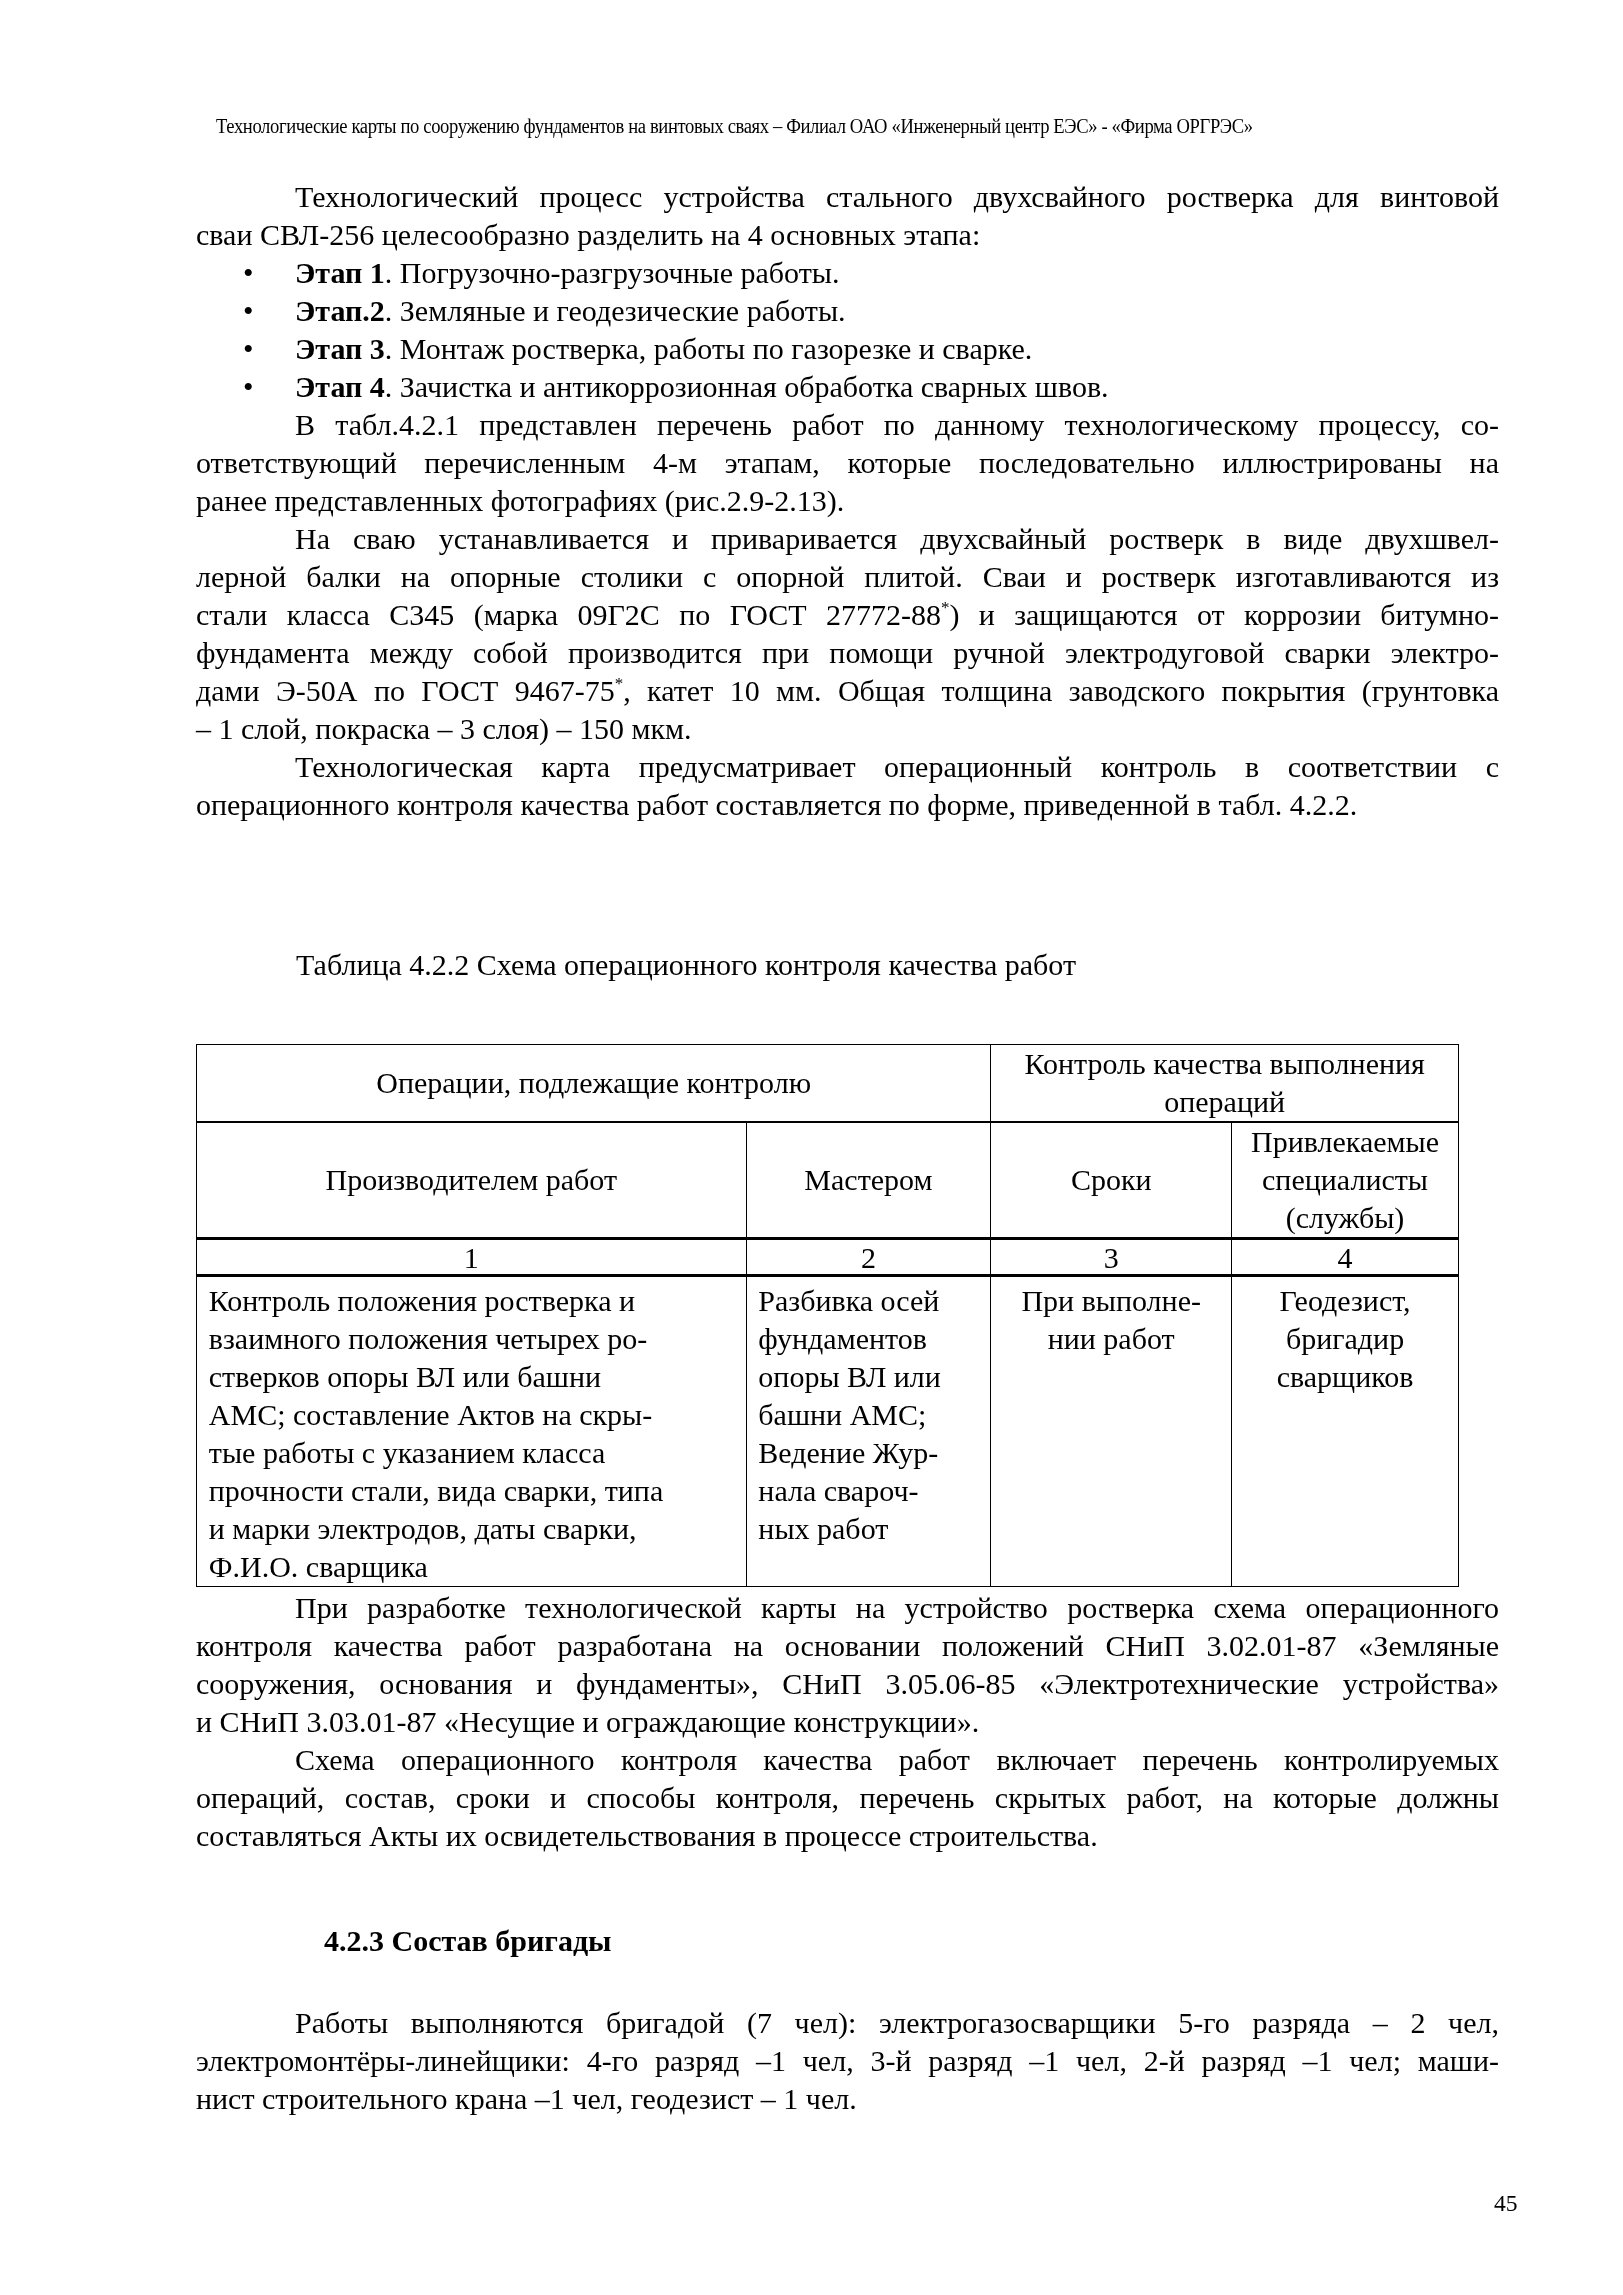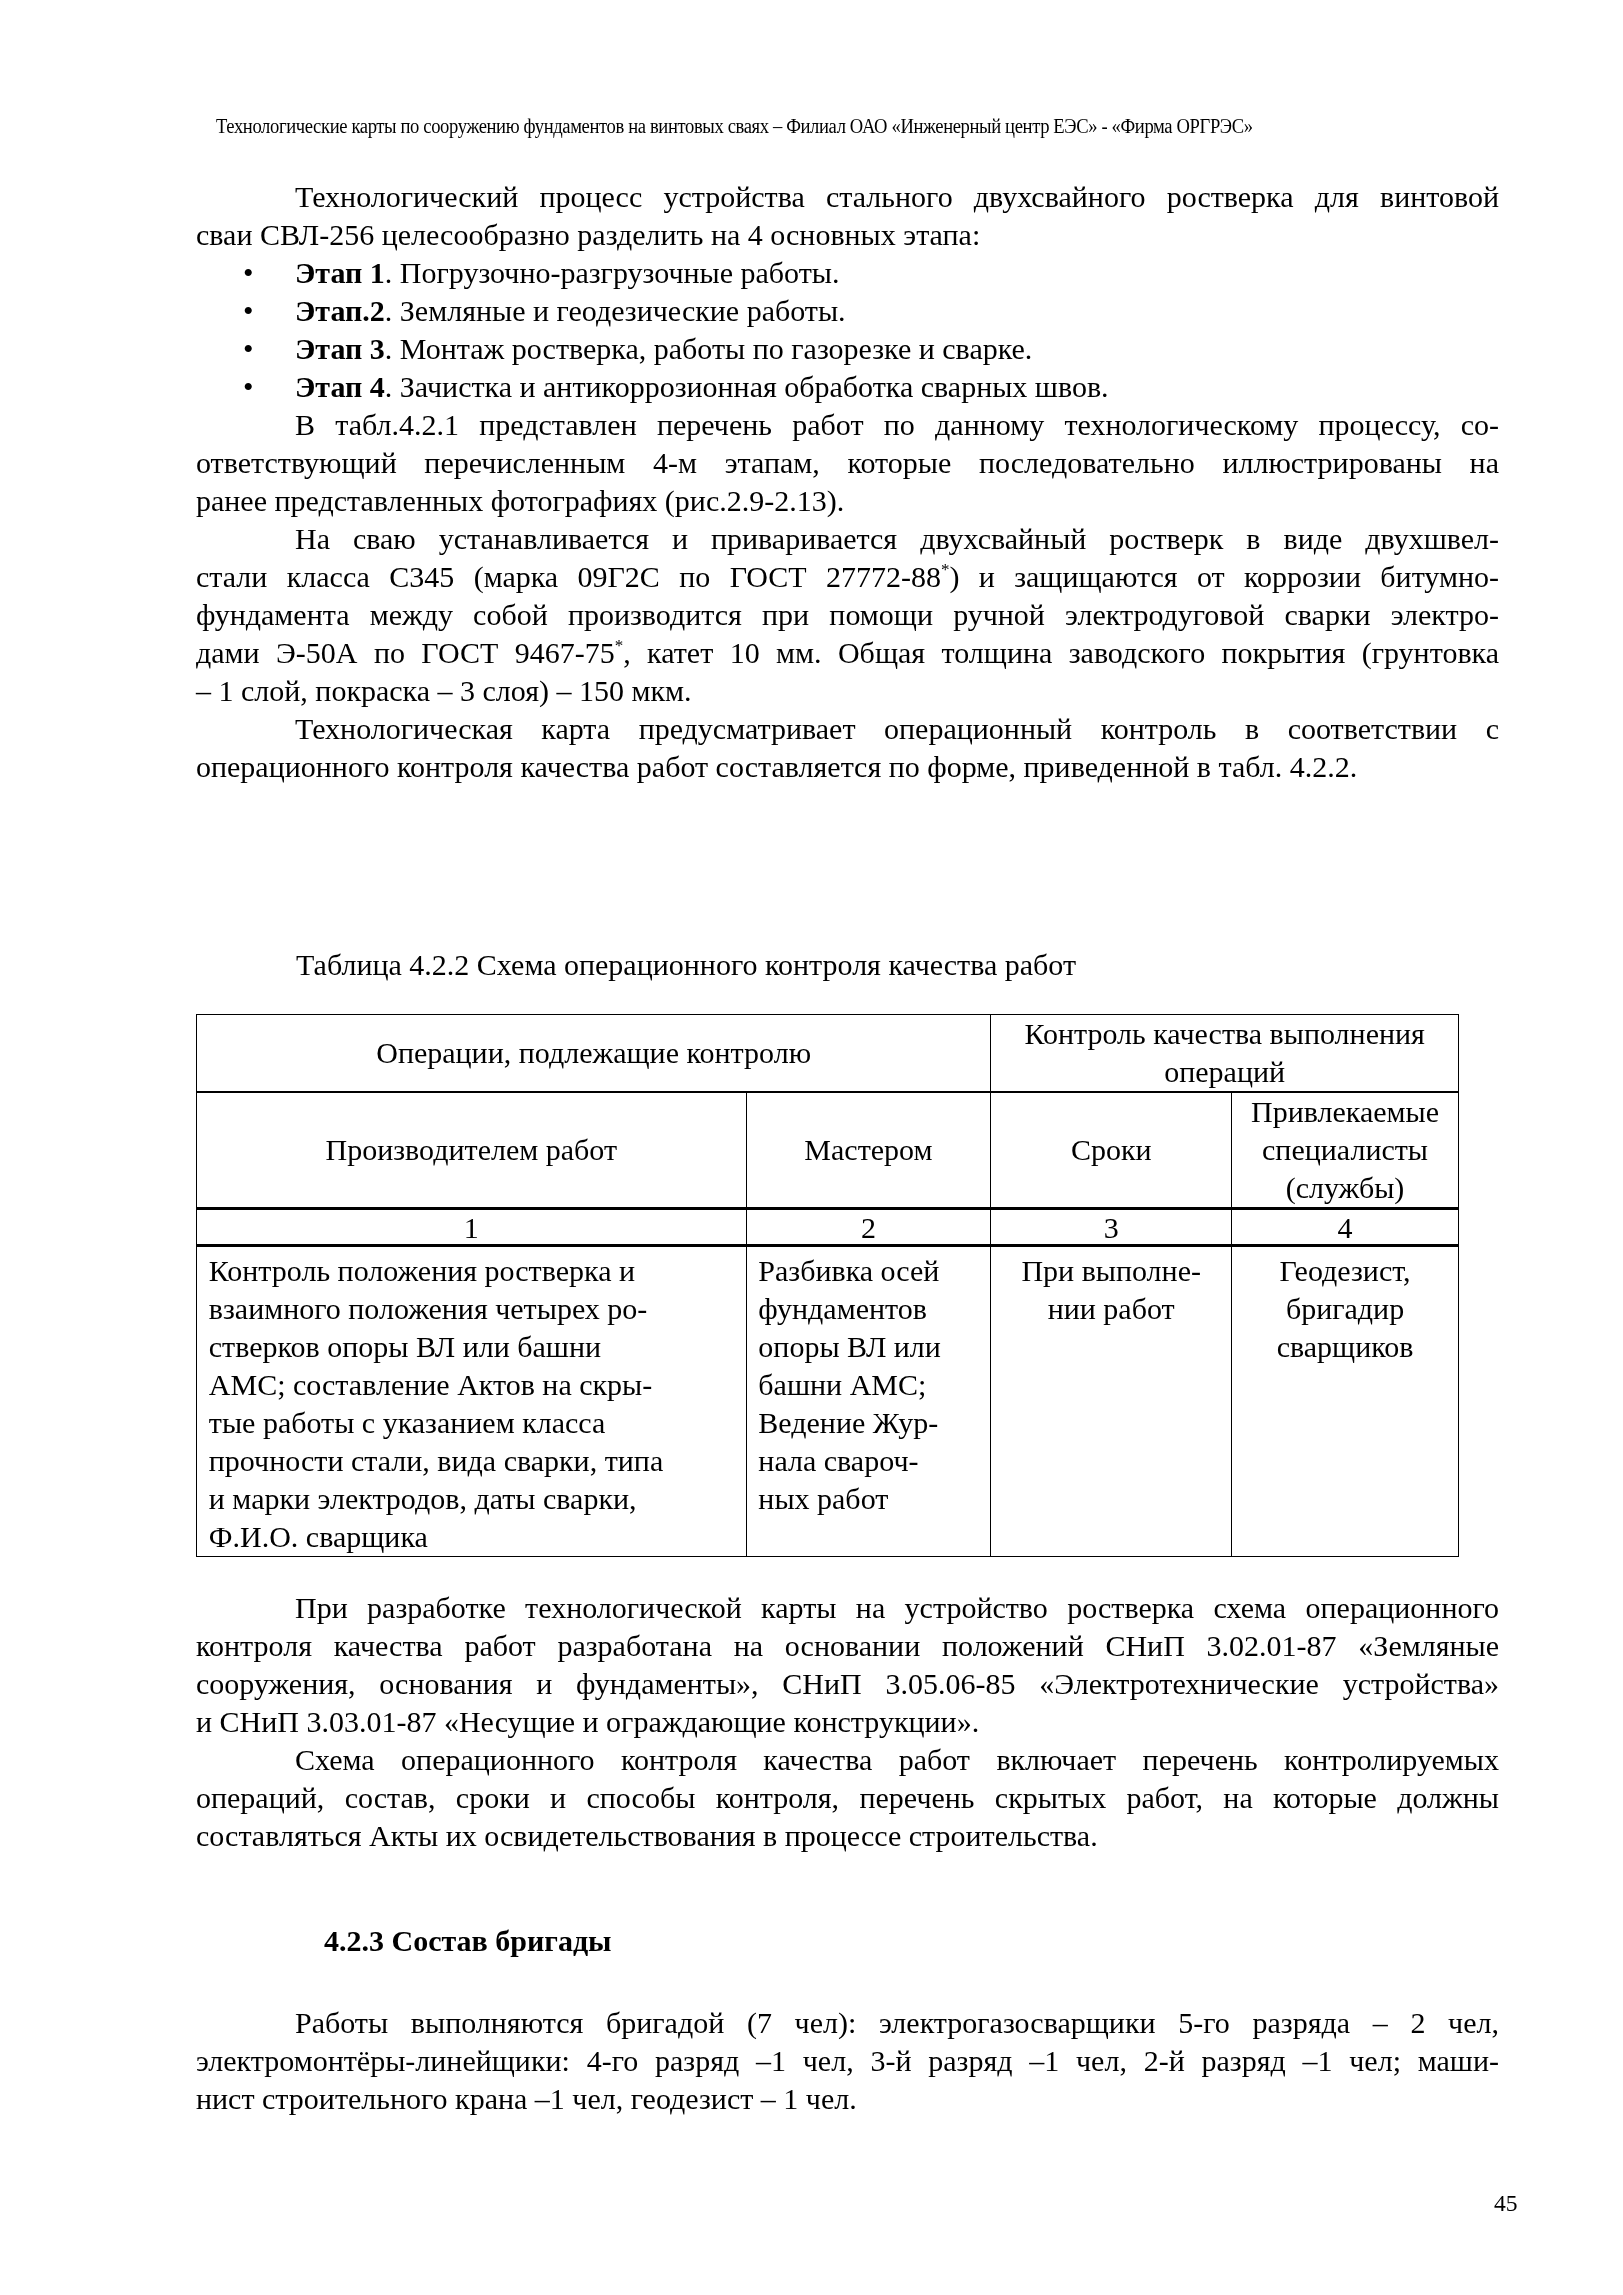--- a/index.html
+++ b/index.html
@@ -8,21 +8,21 @@
   .block { position: absolute; left: 196px; width: 1303px; font-size: 30px; line-height: 38px; }
   .line { display: block; white-space: nowrap; }
   .just { text-align: justify; text-align-last: justify; }
   .indent { padding-left: 99px; }
   ul.stages { list-style: none; margin: 0; padding: 0; }
   ul.stages li { position: relative; padding-left: 99px; height: 38px; white-space: nowrap; }
   ul.stages li .bullet { position: absolute; left: 47px; top: 0; }
   b { font-weight: bold; }
   sup { font-size: 17px; line-height: 0; vertical-align: 11.8px; }
   .caption { position: absolute; left: 296px; top: 940px; font-size: 30px; white-space: nowrap; margin-top: 8px; }
-  table.qc { position: absolute; left: 196px; top: 1014px; width: 1263px; border-collapse: collapse; font-size: 30px; line-height: 38px; }
+  table.qc { position: absolute; left: 196px; top: 1044px; width: 1263px; border-collapse: collapse; font-size: 30px; line-height: 38px; }
   table.qc td { border: 1.3px solid #000; text-align: center; vertical-align: middle; padding: 0 6.5px; }
   table.qc tr.hdr1 td { height: 75px; }
   table.qc tr.hdr2 td { height: 113px; }
   table.qc tr.nums td { height: 34px; line-height: 33px; border-top: 3.3px solid #000; border-bottom: 3.3px solid #000; }
   table.qc tr.hdr1 td { border-bottom: 2.6px solid #000; }
   table.qc tr.body td { vertical-align: top; height: 298px; padding-top: 5.2px; }
   table.qc td.left { text-align: left; padding-left: 11.8px; }
   .heading { position: absolute; left: 296px; top: 1924px; font-size: 30px; font-weight: bold; white-space: nowrap; margin-left: 28px; }
   .page-num { position: absolute; left: 1494px; top: 2190px; font-size: 23.6px; font-family: "Liberation Serif", serif; }
 </style>
@@ -51,20 +51,21 @@
       <span class="bullet">•</span>
       <b>Этап 4</b><span>. Зачистка и антикоррозионная обработка сварных швов.</span>
     </li>
   </ul>
 
   <span class="line just indent">В табл.4.2.1 представлен перечень работ по данному технологическому процессу, со-</span>
   <span class="line just">ответствующий перечисленным 4-м этапам, которые последовательно иллюстрированы на</span>
   <span class="line">ранее представленных фотографиях (рис.2.9-2.13).</span>
 
   <span class="line just indent">На сваю устанавливается и приваривается двухсвайный ростверк в виде двухшвел-</span>
+  <span class="line just">лерной балки на опорные столики с опорной плитой. Сваи и ростверк изготавливаются из</span>
   <span class="line just"><span>стали класса С345 (марка 09Г2С по ГОСТ 27772-88</span><sup>*</sup><span>) и защищаются от коррозии битумно-</span></span>
   <span class="line just">фундамента между собой производится при помощи ручной электродуговой сварки электро-</span>
   <span class="line just"><span>дами Э-50А по ГОСТ 9467-75</span><sup>*</sup><span>, катет 10 мм. Общая толщина заводского покрытия (грунтовка</span></span>
   <span class="line">– 1 слой, покраска – 3 слоя) – 150 мкм.</span>
 
   <span class="line just indent">Технологическая карта предусматривает операционный контроль в соответствии с</span>
   <span class="line">операционного контроля качества работ составляется по форме, приведенной в табл. 4.2.2.</span>
 </div>
 
 <div class="caption">Таблица 4.2.2  Схема операционного контроля качества работ</div>

